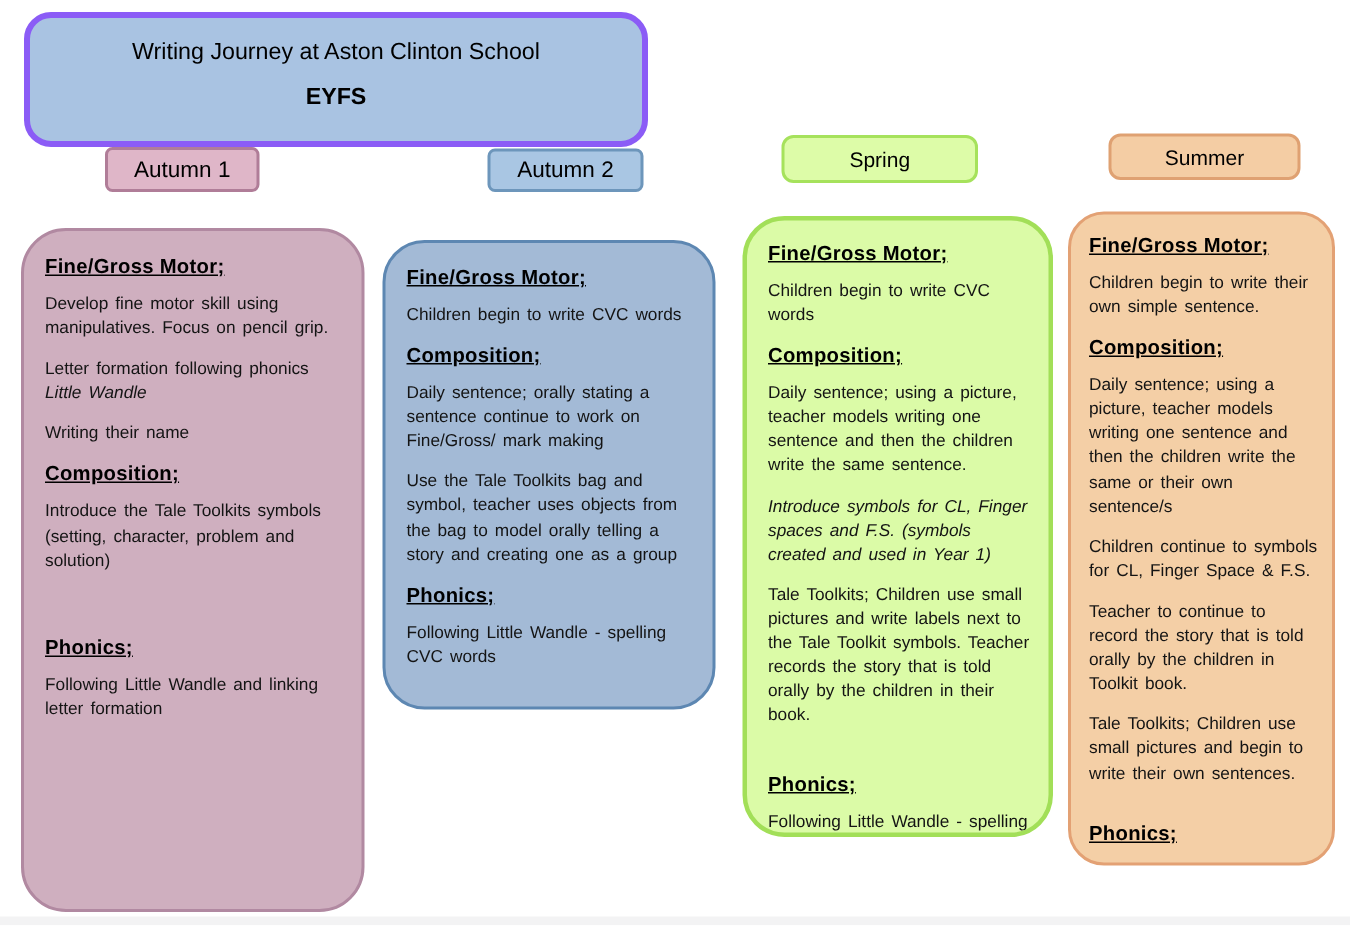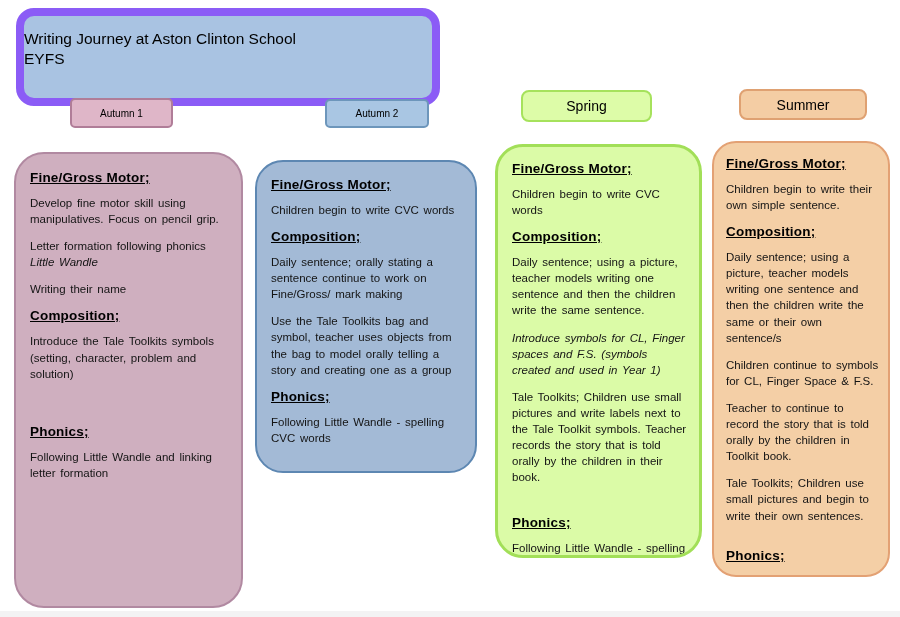--- a/index.html
+++ b/index.html
@@ -4,29 +4,30 @@
 <style>
   html,body { margin:0; padding:0; background:#ffffff; }
   .canvas {
     position:relative; width:900px; height:617px; background:#ffffff;
     font-family:"Liberation Sans", sans-serif; color:#000; overflow:hidden;
   }
 
   
   .title-box {
     position:absolute; left:16px; top:8px; width:408px; height:82px;
-    background:#a9c3e2; border:8px solid #8b5cf6; border-radius:18px;
+    background:#a9c3e2; border:4px solid #8b5cf6; border-radius:18px;
+    text-align:center;
   }
   .title-line1 { margin-top:14px; font-size:15.5px; }
-  .title-line2 { margin-top:2px; font-size:15.5px; }
+  .title-line2 { margin-top:12px; font-size:15.5px;font-weight:bold; }
 
   
   .season-label {
     position:absolute; display:flex; align-items:center; justify-content:center;
-    font-size:10px; box-sizing:border-box;
+    font-size:15px; box-sizing:border-box;
   }
   .lbl-autumn1 { left:70px;  top:98px; width:103px; height:30px; background:#dfb6c8; border:2px solid #b07d98; border-radius:5px; }
   .lbl-autumn2 { left:325px; top:99px; width:104px; height:29px; background:#a9c6e3; border:2px solid #6d96bb; border-radius:5px; }
   .lbl-spring  { left:521px; top:90px; width:131px; height:32px; background:#ddfca8; border:2px solid #a6e25c; border-radius:8px; font-size:14px;text-align:right; }
   .lbl-summer  { left:739px; top:89px; width:128px; height:31px; background:#f4cda4; border:2px solid #dfa172; border-radius:8px; font-size:14px; }
 
   
   .panel {
     position:absolute; box-sizing:border-box; overflow:hidden;
   }

